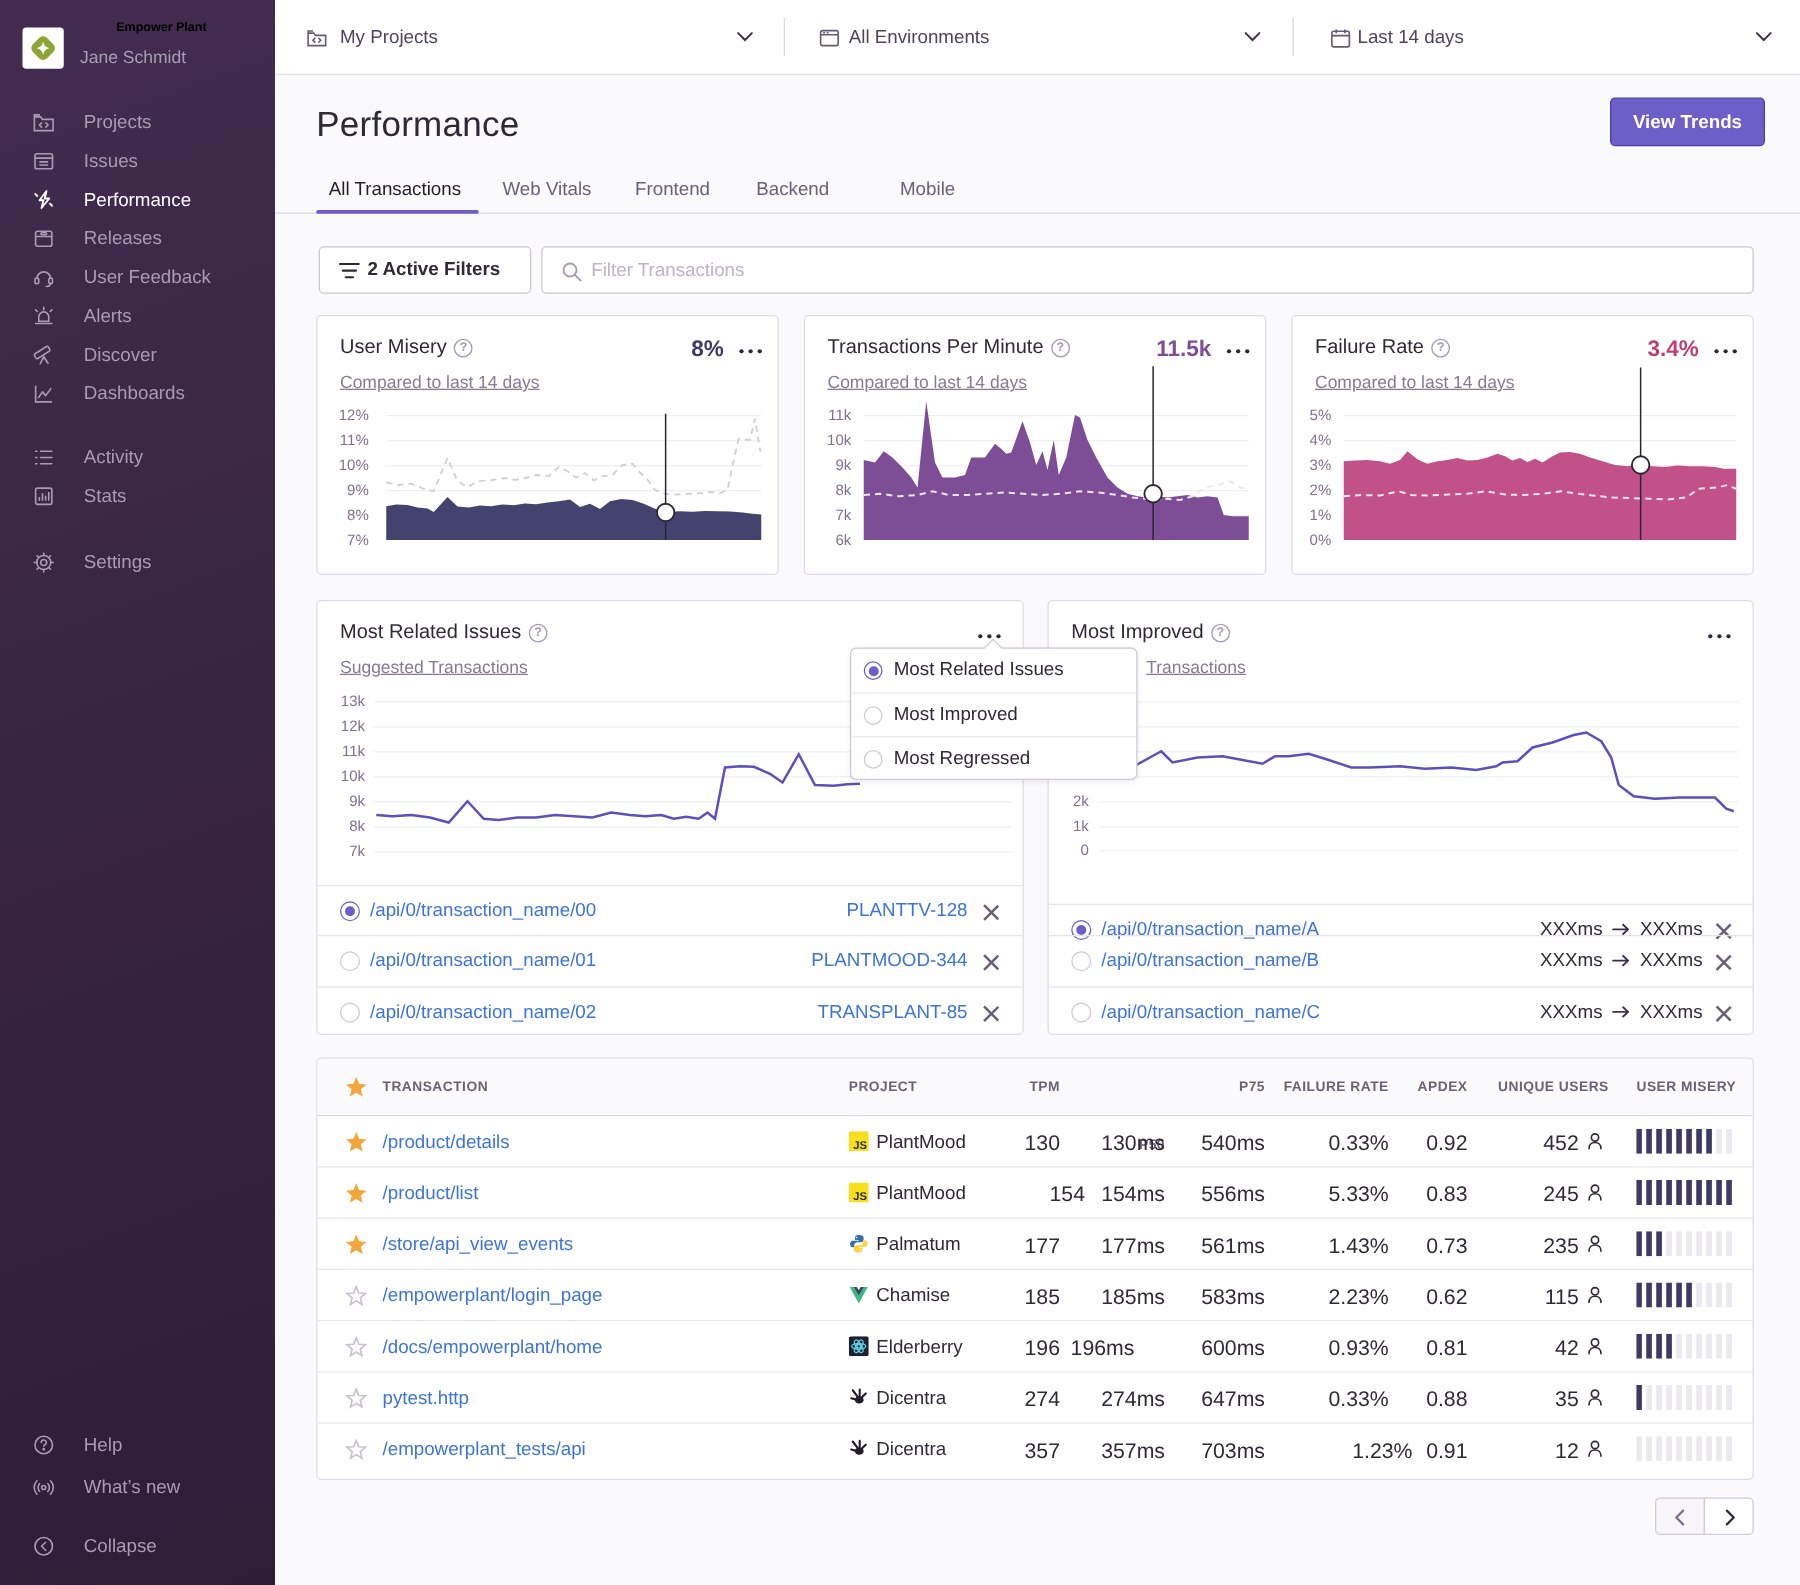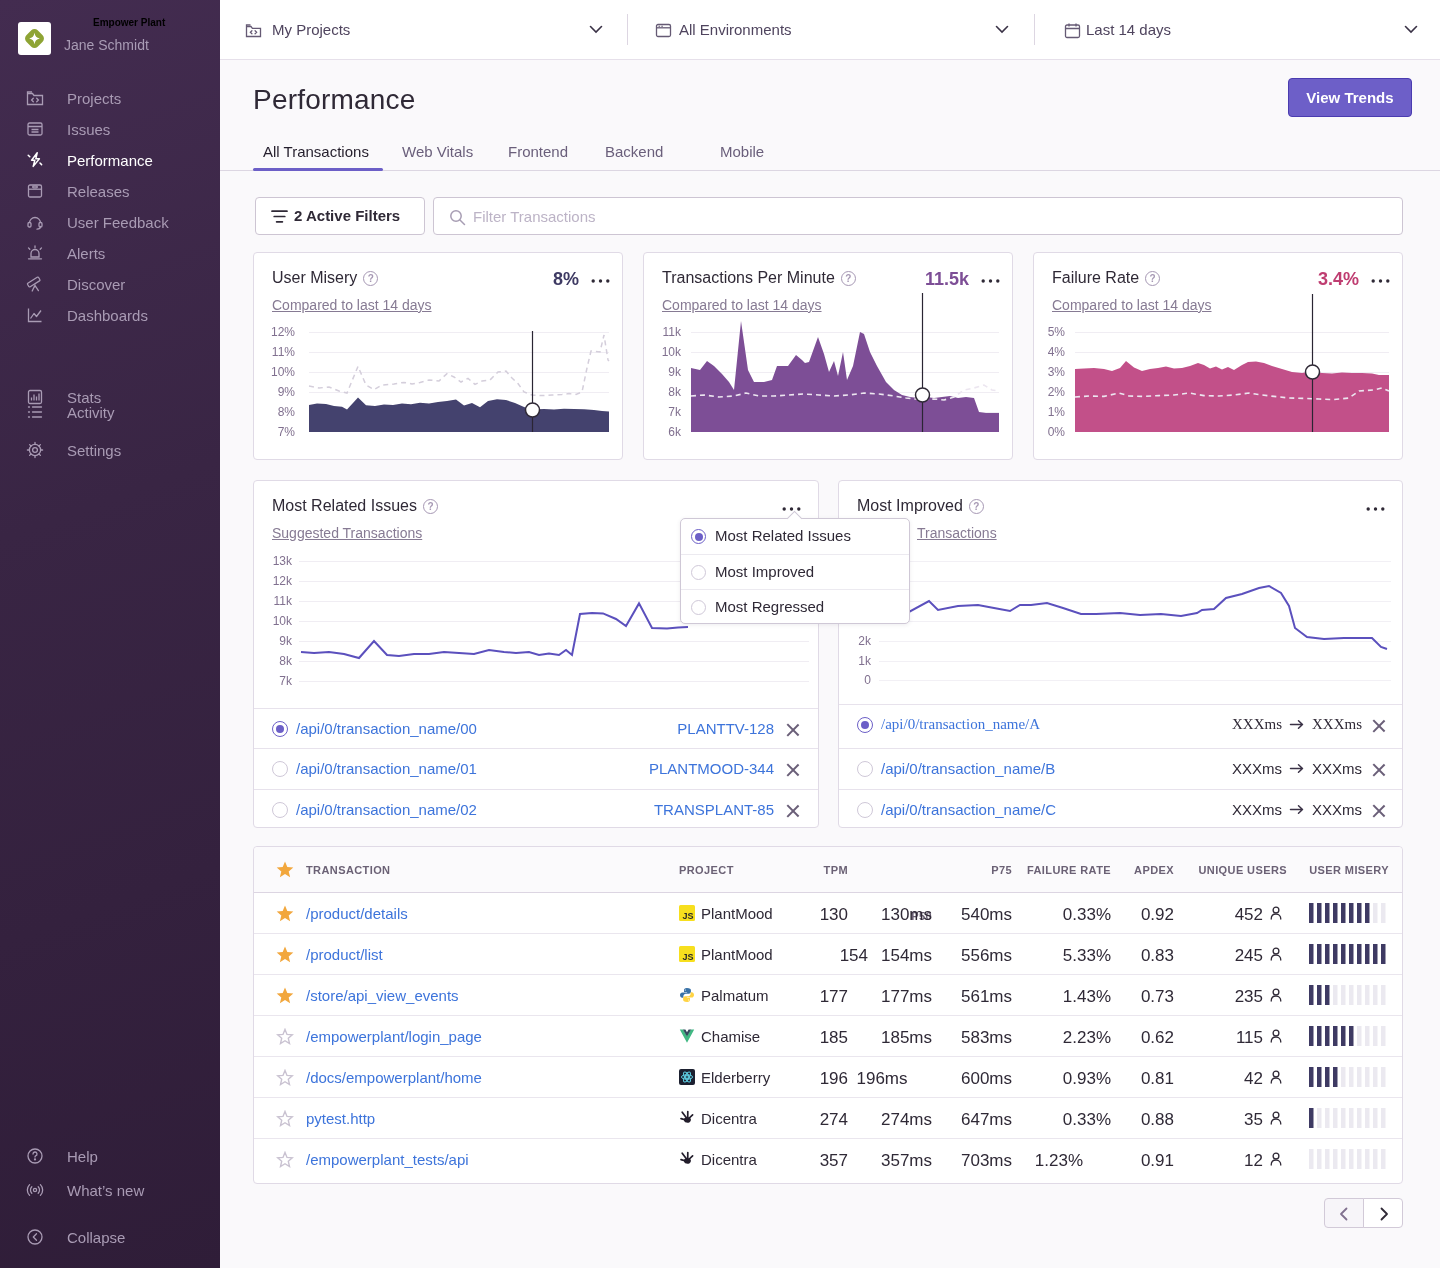--- a/index.html
+++ b/index.html
@@ -178,21 +178,21 @@
       </svg>
     <span class="lbl">Discover</span>
   </div>
   <div class="sideitem" style="top:299px;">
     <svg class="icon" viewBox="0 0 18 18" fill="none" stroke="#a99bb4" stroke-width="1.3">
         <path d="M2.5 2.5 v13 h13"></path>
         <path d="M4.5 12.5 L8 7.5 l2.5 3 L15 4.5" stroke-linejoin="round"></path>
       </svg>
     <span class="lbl">Dashboards</span>
   </div>
-  <div class="sideitem" style="top:350px;margin-top:46px;">
+  <div class="sideitem" style="top:350px;">
     <svg class="icon" viewBox="0 0 18 18" fill="none" stroke="#a99bb4" stroke-width="1.3" stroke-linecap="round">
         <path d="M2.5 4 h1 M6.5 4 h9 M2.5 9 h1 M6.5 9 h9 M2.5 14 h1 M6.5 14 h9"></path>
       </svg>
     <span class="lbl">Activity</span>
   </div>
   <div class="sideitem" style="top:381px;">
     <svg class="icon" viewBox="0 0 18 18" fill="none" stroke="#a99bb4" stroke-width="1.3">
         <rect x="2.5" y="2.5" width="13" height="13" rx="1.5"></rect>
         <path d="M5.5 12.5 v-3 M8 12.5 v-6 M10.5 12.5 v-4 M13 12.5 v-7"></path>
       </svg>
@@ -391,21 +391,21 @@
       <g stroke="#f2f0f5" stroke-width="1">
         <path d="M40 80.5 H552 M40 100.5 H552 M40 120.5 H552 M40 140.5 H552 M40 160.5 H552 M40 180.5 H552 M40 199.5 H552"></path>
       </g>
       <g font-size="12" fill="#80708f" text-anchor="end">
         <text x="32" y="164">2k</text>
           <text x="32" y="184">1k</text>
           <text x="32" y="203">0</text>
       </g>
       <path d="M50.0 131.0 L58.0 130.0 L70.0 131.0 L90.0 120.0 L99.0 129.0 L119.0 125.0 L139.0 124.0 L155.0 127.0 L171.0 130.0 L181.0 124.0 L192.0 124.0 L208.0 122.0 L224.0 127.0 L242.0 133.0 L257.0 133.0 L281.0 132.0 L301.0 134.0 L322.0 133.0 L342.0 135.0 L358.0 132.0 L363.0 129.0 L375.0 128.0 L387.0 117.0 L403.0 113.0 L420.0 107.0 L430.0 105.0 L442.0 112.0 L450.0 125.0 L456.0 147.0 L468.0 156.0 L485.0 158.0 L505.0 157.0 L522.0 157.0 L533.0 157.0 L542.0 166.0 L548.0 168.0" fill="none" stroke="#5b50bd" stroke-width="2"></path>
     </svg>
-    <div class="listrow" style="top:223px;font-family:Liberation Serif, serif;">
+    <div class="listrow" style="top:242px;">
       <span class="radio sel" style="left:18px; top:12px;"></span>
       <span class="bluelink abs" style="left:42px; top:11px;">/api/0/transaction_name/A</span>
       <span class="abs" style="left:393px; top:11px; font-size:15px; color:#2f2936;">XXXms</span>
         <svg class="abs" style="left:450px; top:14px;" width="16" height="11" viewBox="0 0 16 11" fill="none" stroke="#3a3246" stroke-width="1.5" stroke-linecap="round" stroke-linejoin="round">
           <path d="M1.5 5.5 h12 M9.5 1.8 L13.5 5.5 L9.5 9.2"></path>
         </svg>
         <span class="abs" style="left:473px; top:11px; font-size:15px; color:#2f2936;">XXXms</span>
       <span class="xicon" style="right:17px; top:14px;"></span>
     </div>
     <div class="listrow" style="top:267px; height:41px;">
@@ -705,21 +705,21 @@
             <path d="M8.7 9.5 L8.8 1.6"></path>
             <path d="M8.7 9.5 L13.6 4.8"></path>
             <path d="M8.7 10.5 L2 8.6"></path>
           </g>
           <path d="M5.6 8 C7 7 10 7 11.4 8.3 C12.3 9.6 12 11.3 10.6 12.2 C9 13.2 6.6 12.9 5.5 11.6 C4.6 10.4 4.8 8.9 5.6 8 Z" fill="#221d2b"></path>
         </svg>
       <span class="projname">Dicentra</span>
       <span class="td-num" style="left:494px; width:100px;">357</span>
       <span class="td-num" style="left:578px; width:100px;">357ms</span>
       <span class="td-num" style="left:658px; width:100px;">703ms</span>
-      <span class="td-num" style="left:699px; width:130px;padding-left:40px;">1.23%</span>
+      <span class="td-num" style="left:746px; width:130px;padding-left:40px;">1.23%</span>
       <span class="td-num" style="left:840px; width:80px;">0.91</span>
       <span class="td-num" style="left:903px; width:106px;">12</span>
       <svg class="usericon" viewBox="0 0 16 16" fill="none" stroke="#2f2936" stroke-width="1.3">
           <circle cx="8" cy="5" r="2.9"></circle>
           <path d="M3.2 14 c0-3.1 2-5 4.8-5 s4.8 1.9 4.8 5" stroke-linecap="round"></path>
         </svg>
       <svg class="misery" viewBox="0 0 80 20">
           <g fill="#ebe9f0">
             <rect x="0" width="4.5" height="20"></rect>
             <rect x="8" width="4.5" height="20"></rect>

